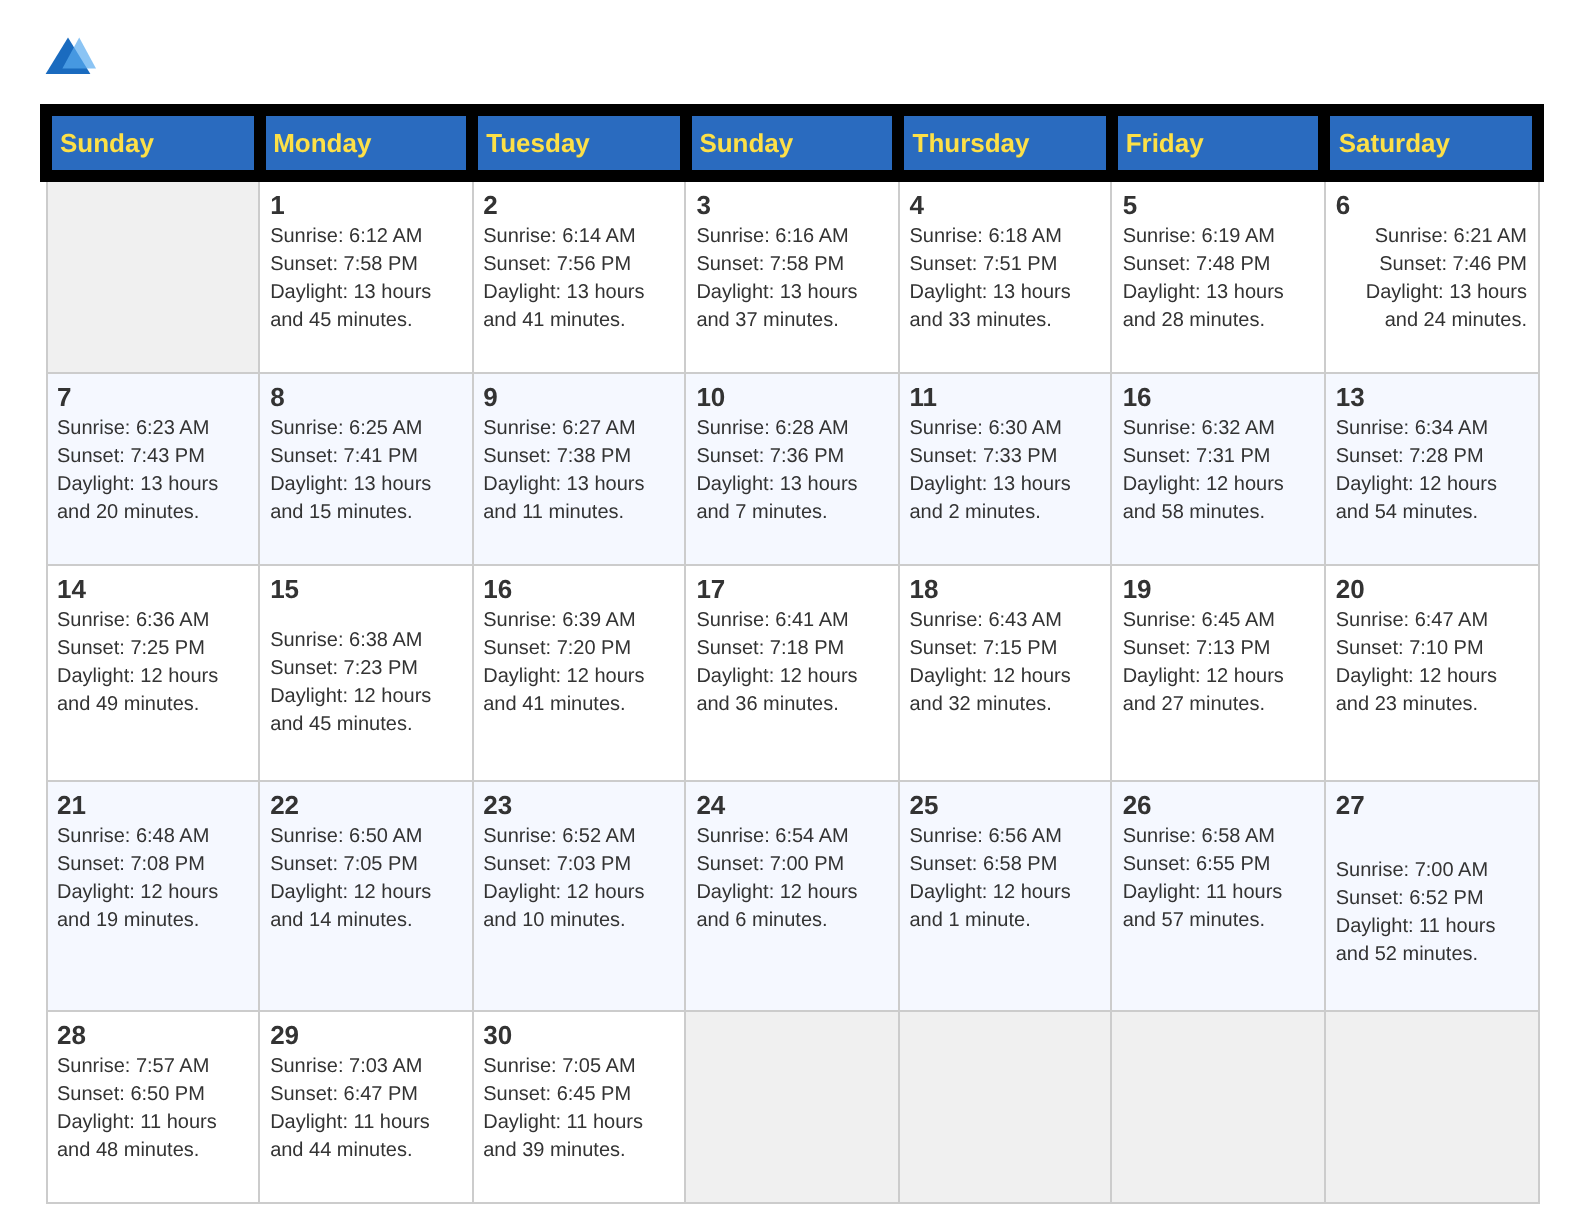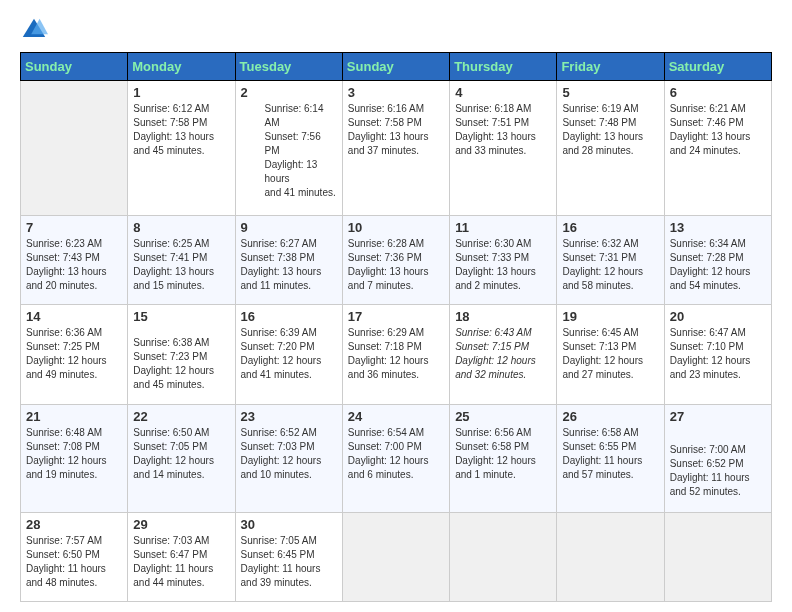--- a/index.html
+++ b/index.html
@@ -61,26 +61,26 @@
     }
     .calendar {
       flex: 1;
       border: 1px solid #ccc;
       border-collapse: collapse;
       width: 100%;
       table-layout: fixed;
     }
     .calendar thead tr th {
       background: #2a6bbf;
-      color: #86efac;
+      color: #fde047;
       font-size: 13px;
       font-weight: bold;
       padding: 6px 4px;
       text-align: left;
-      border: 1px solid #000000;
+      border: 6px solid #000000;
     }
     .calendar tbody tr td {
       border: 1px solid #ccc;
       vertical-align: top;
       padding: 4px 5px;
       font-size: 10.5px;
       color: #333;
       height: 82px;
     }
     .day-number {
@@ -145,21 +145,21 @@
           <td class="empty-cell"></td>
           <td>
             <span class="day-number">1</span>
             <div class="day-info" style="white-space: pre-line;">Sunrise: 6:12 AM
 Sunset: 7:58 PM
 Daylight: 13 hours
 and 45 minutes.</div>
           </td>
           <td>
             <span class="day-number">2</span>
-            <div class="day-info" style="white-space: pre-line; margin-left: 24px;">Sunrise: 6:14 AM
+            <div class="day-info" style="white-space: pre-line;">Sunrise: 6:14 AM
 Sunset: 7:56 PM
 Daylight: 13 hours
 and 41 minutes.</div>
           </td>
           <td>
             <span class="day-number">3</span>
             <div class="day-info" style="white-space: pre-line;">Sunrise: 6:16 AM
 Sunset: 7:58 PM
 Daylight: 13 hours
 and 37 minutes.</div>
@@ -173,21 +173,21 @@
           </td>
           <td>
             <span class="day-number">5</span>
             <div class="day-info" style="white-space: pre-line;">Sunrise: 6:19 AM
 Sunset: 7:48 PM
 Daylight: 13 hours
 and 28 minutes.</div>
           </td>
           <td>
             <span class="day-number">6</span>
-            <div class="day-info" style="white-space: pre-line;">Sunrise: 6:21 AM
+            <div class="day-info" style="white-space: pre-line; text-align: right;">Sunrise: 6:21 AM
 Sunset: 7:46 PM
 Daylight: 13 hours
 and 24 minutes.</div>
           </td>
         </tr>
         <tr>
           <td>
             <span class="day-number">7</span>
             <div class="day-info" style="white-space: pre-line;">Sunrise: 6:23 AM
 Sunset: 7:43 PM
@@ -254,28 +254,28 @@
           </td>
           <td>
             <span class="day-number">16</span>
             <div class="day-info" style="white-space: pre-line;">Sunrise: 6:39 AM
 Sunset: 7:20 PM
 Daylight: 12 hours
 and 41 minutes.</div>
           </td>
           <td>
             <span class="day-number">17</span>
-            <div class="day-info" style="white-space: pre-line;">Sunrise: 6:29 AM
+            <div class="day-info" style="white-space: pre-line;">Sunrise: 6:41 AM
 Sunset: 7:18 PM
 Daylight: 12 hours
 and 36 minutes.</div>
           </td>
           <td>
             <span class="day-number">18</span>
-            <div class="day-info" style="white-space: pre-line; font-style: italic;">Sunrise: 6:43 AM
+            <div class="day-info" style="white-space: pre-line;">Sunrise: 6:43 AM
 Sunset: 7:15 PM
 Daylight: 12 hours
 and 32 minutes.</div>
           </td>
           <td>
             <span class="day-number">19</span>
             <div class="day-info" style="white-space: pre-line;">Sunrise: 6:45 AM
 Sunset: 7:13 PM
 Daylight: 12 hours
 and 27 minutes.</div>

